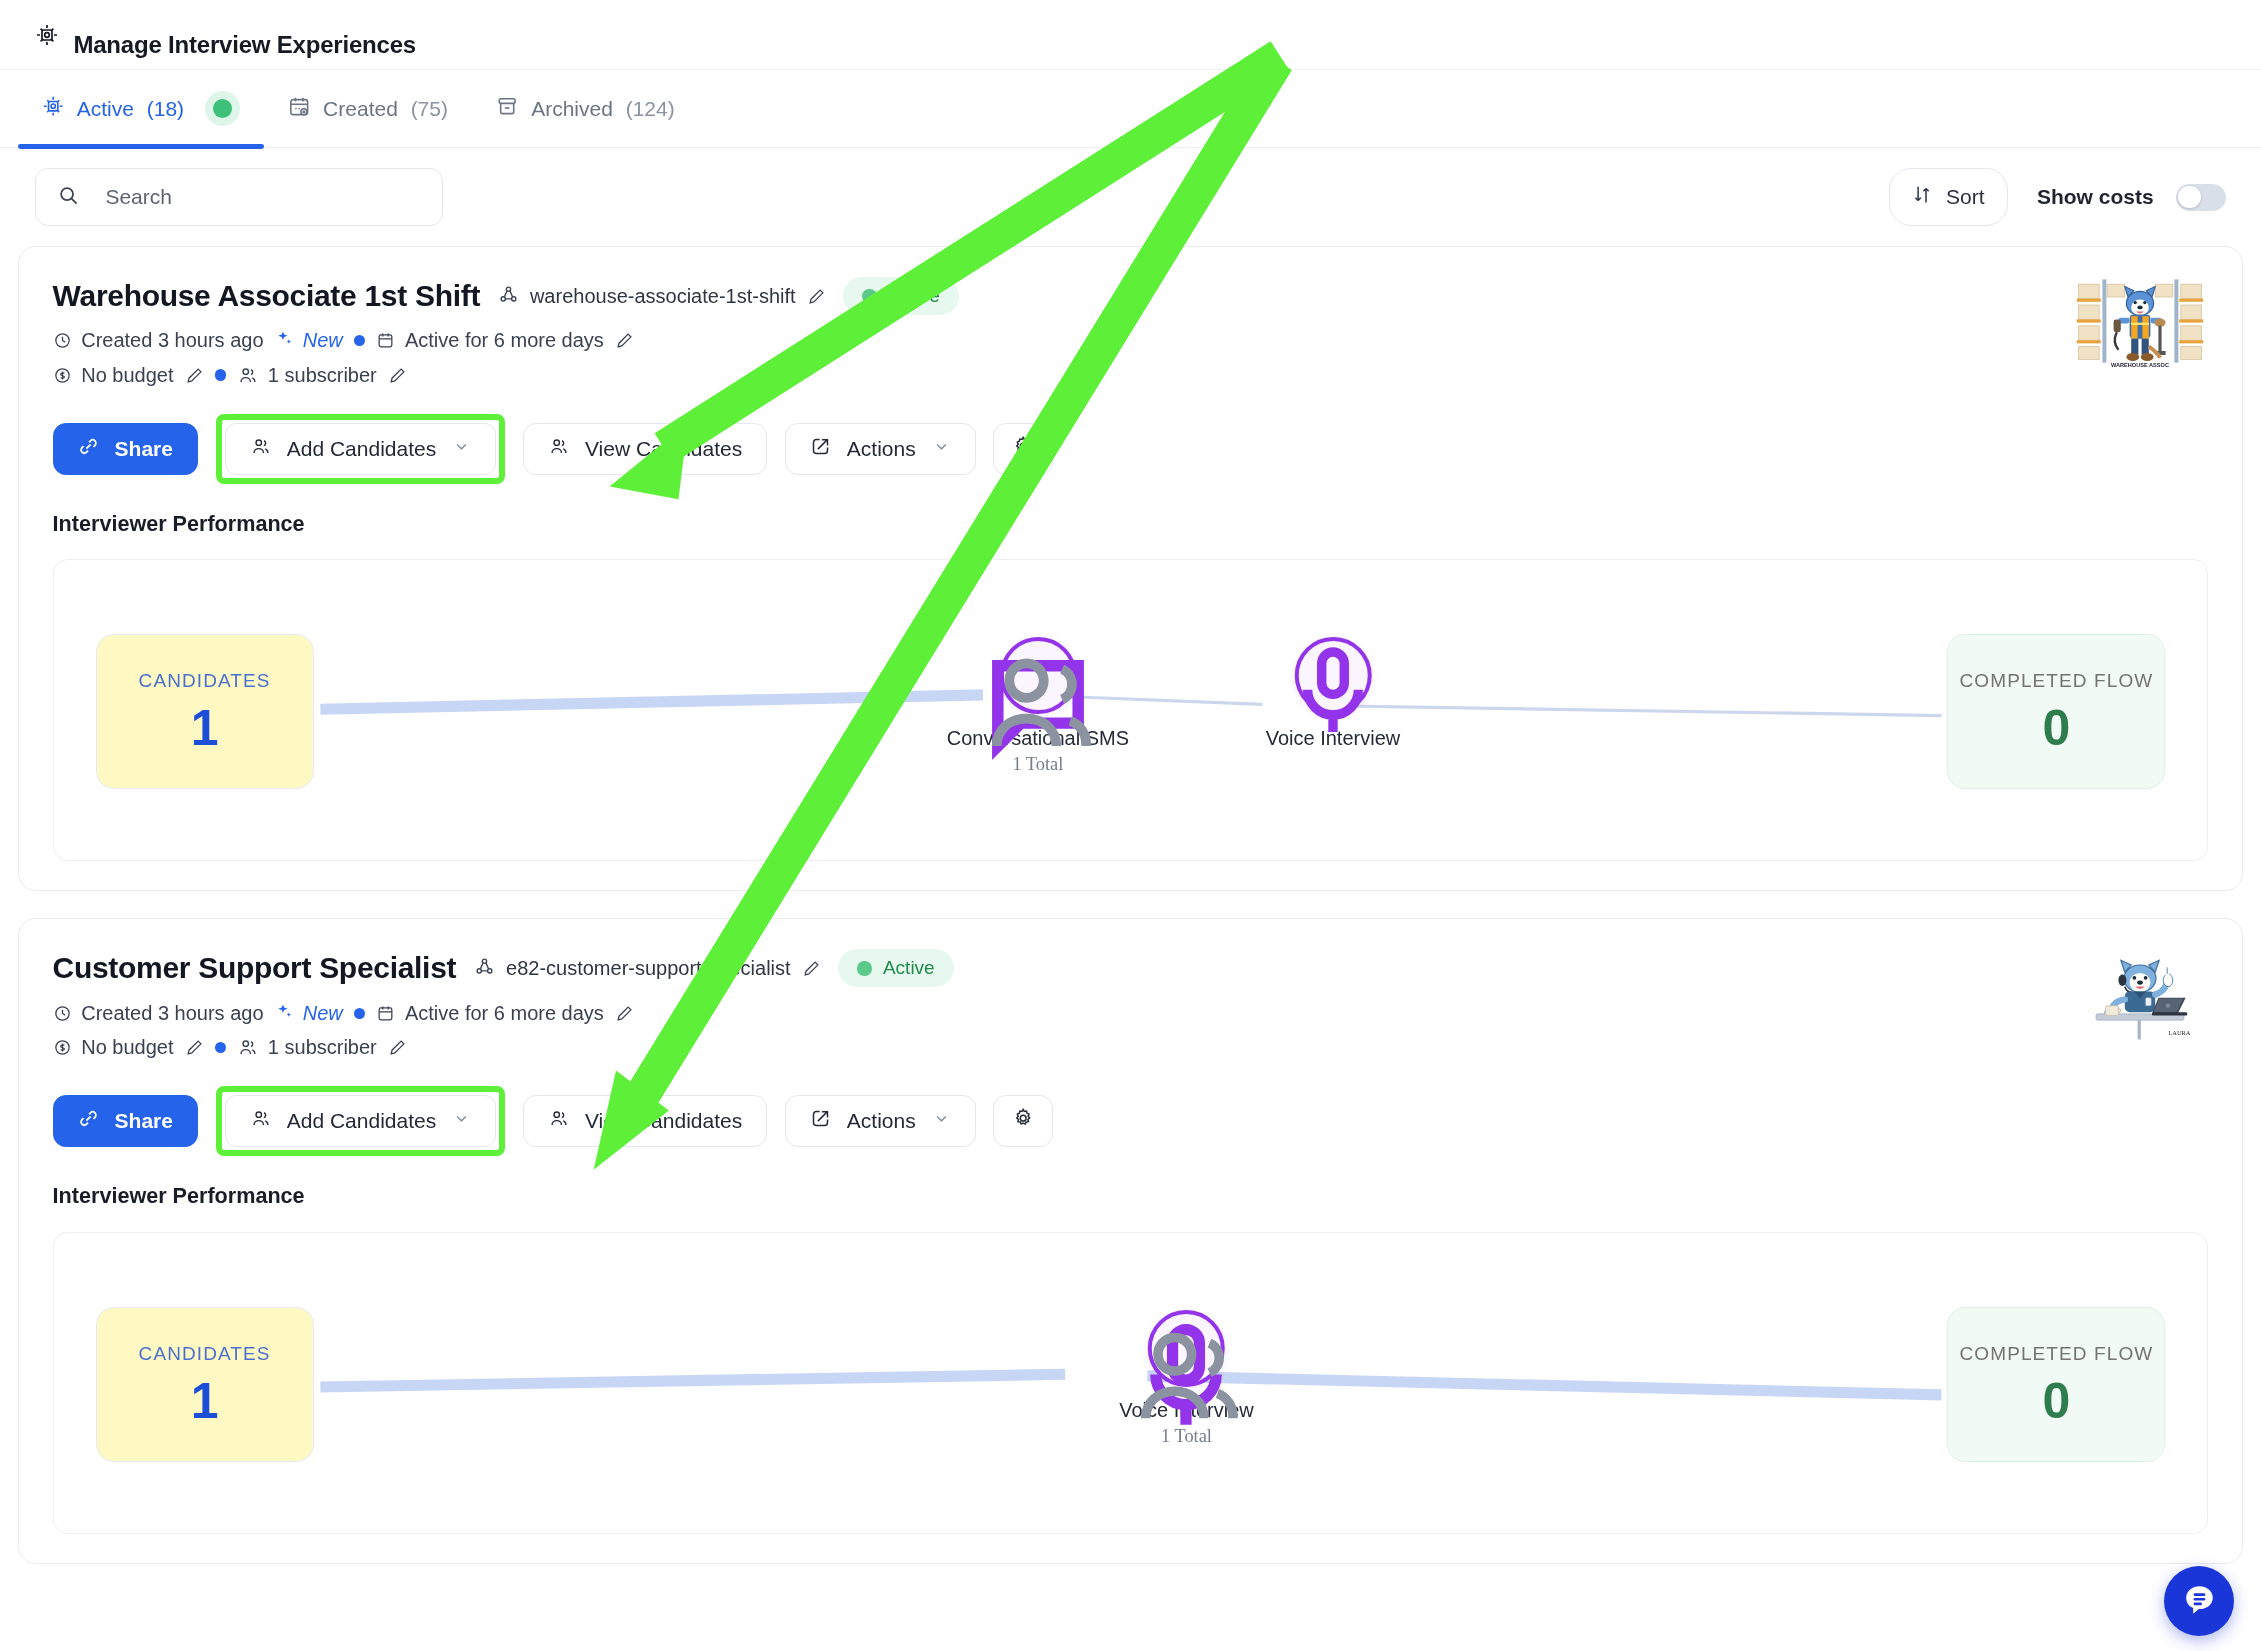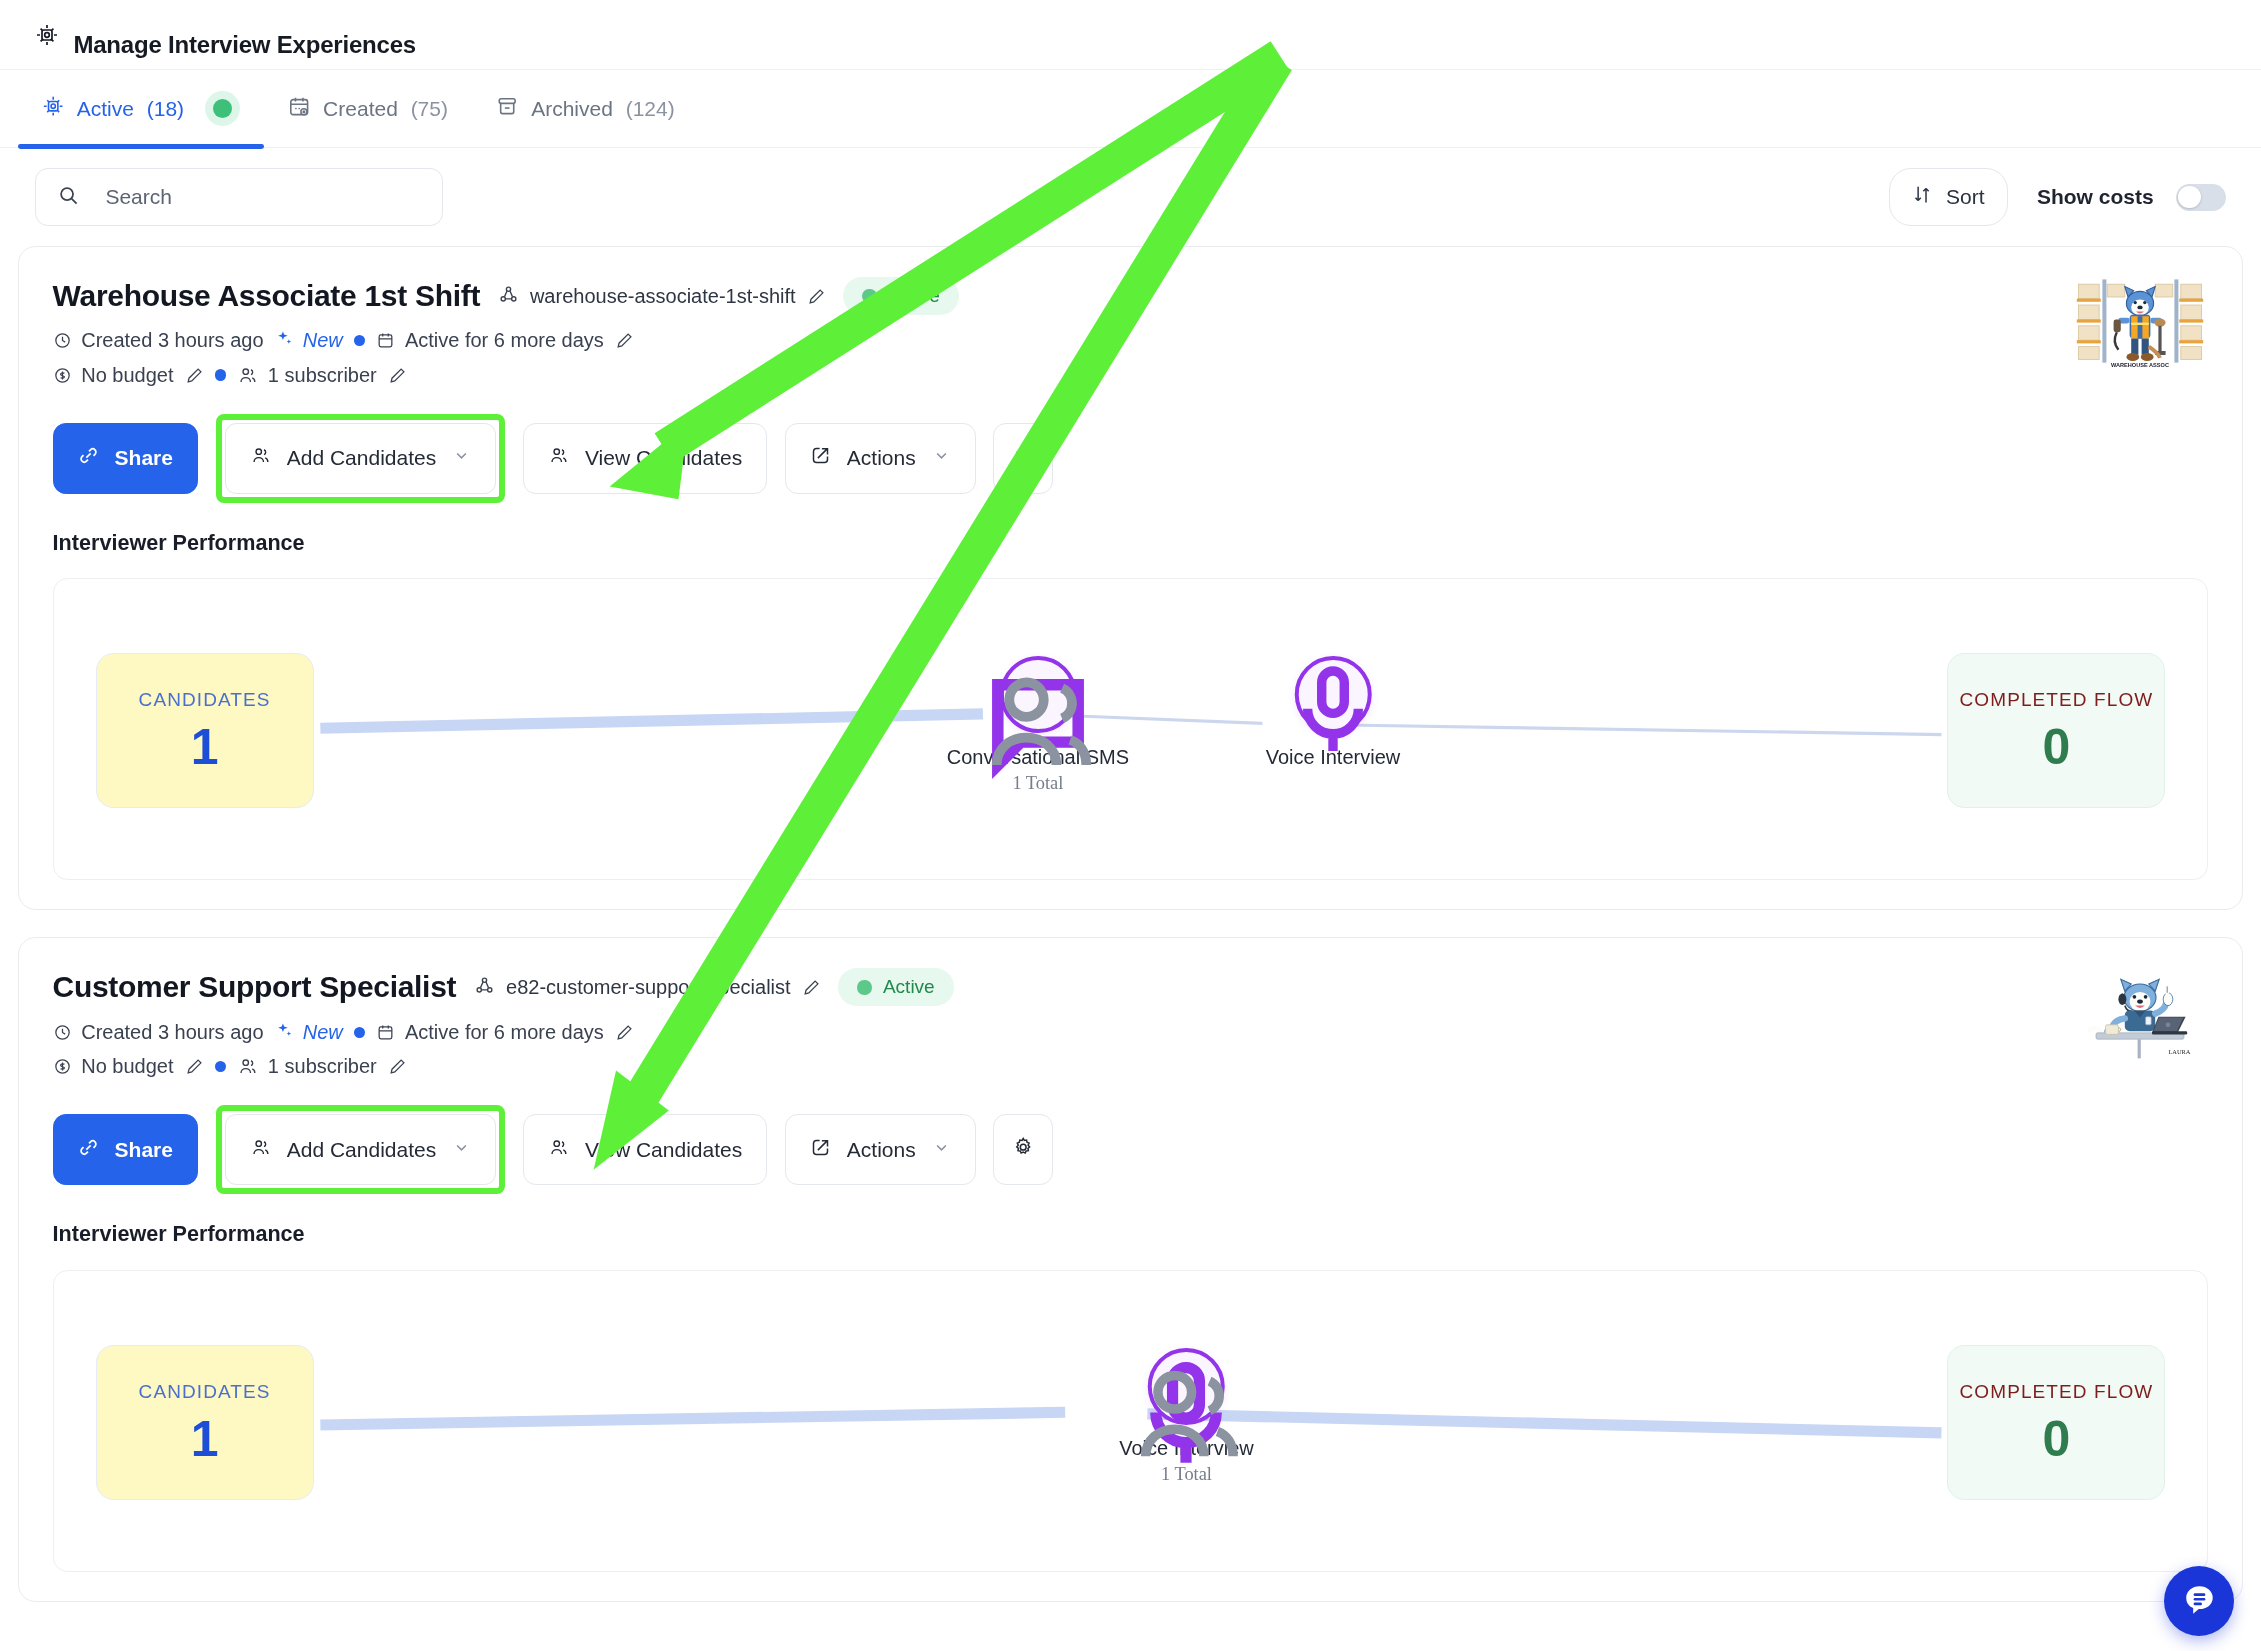--- a/index.html
+++ b/index.html
@@ -111,21 +111,21 @@
     display: flex; align-items: center; gap: 11.2px; margin-top: 14.4px;
     font-size: 20px; color: #3a4150; flex-wrap: nowrap;
   }
   .meta-row + .meta-row { margin-top: 11.2px; }
   .meta-item { display: flex; align-items: center; gap: 9.6px; }
   .meta-new { color: #2563eb; display: flex; align-items: flex-start; gap: 9px; font-style: italic; }
   .sep-dot { width: 11.2px; height: 11.2px; border-radius: 50%; background: #2563eb; display: block; }
 
   .btn-row { display: flex; align-items: center; gap: 17.6px; margin-top: 27px; }
   .btn {
-    height: 71px; border-radius: 12.8px; border: 1.6px solid #e4e7ec;
+    height: 52px; border-radius: 12.8px; border: 1.6px solid #e4e7ec;
     background: #fff; display: inline-flex; align-items: center;
     gap: 16px; padding: 0 24px; font-size: 21px; color: #242a36;
     font-family: inherit; cursor: pointer; white-space: nowrap;
   }
   .btn.primary {
     background: #2563eb; border-color: #2563eb; color: #fff; font-weight: bold;
   }
   .btn.icon-only { padding: 0 17.6px; }
   .hl-wrap {
     border: 6.4px solid #5ef039; border-radius: 8px; padding: 3.2px;
@@ -149,21 +149,21 @@
   .stat-box.candidates {
     left: 42px; background: #fef9c3; border: 1.6px solid #e4ebf9;
   }
   .stat-box.completed {
     right: 42px; background: #f2faf5; border: 1.6px solid #e0f1e7;
   }
   .stat-cap { font-size: 19px; letter-spacing: 1.1px; }
   .stat-num { font-size: 50px; font-weight: bold; line-height: 1; }
   .candidates .stat-cap { color: #4a6fd0; }
   .candidates .stat-num { color: #1d4ed8; }
-  .completed .stat-cap { color: #7f1d1d; }
+  .completed .stat-cap { color: #737373; }
   .completed .stat-num { color: #2f7d4f; }
 
   .node { position: absolute; transform: translateX(-50%); text-align: center; }
   .node-circle {
     width: 77px; height: 77px; border-radius: 50%;
     border: 4px solid #9333ea; background: #faf5ff;
     display: flex; align-items: center; justify-content: center;
     margin: 0 auto; box-shadow: 0 2.4px 8px rgba(147,51,234,.10);
   }
   .node-label { margin-top: 12.8px; font-size: 20px; color: #242a36; white-space: nowrap; }

